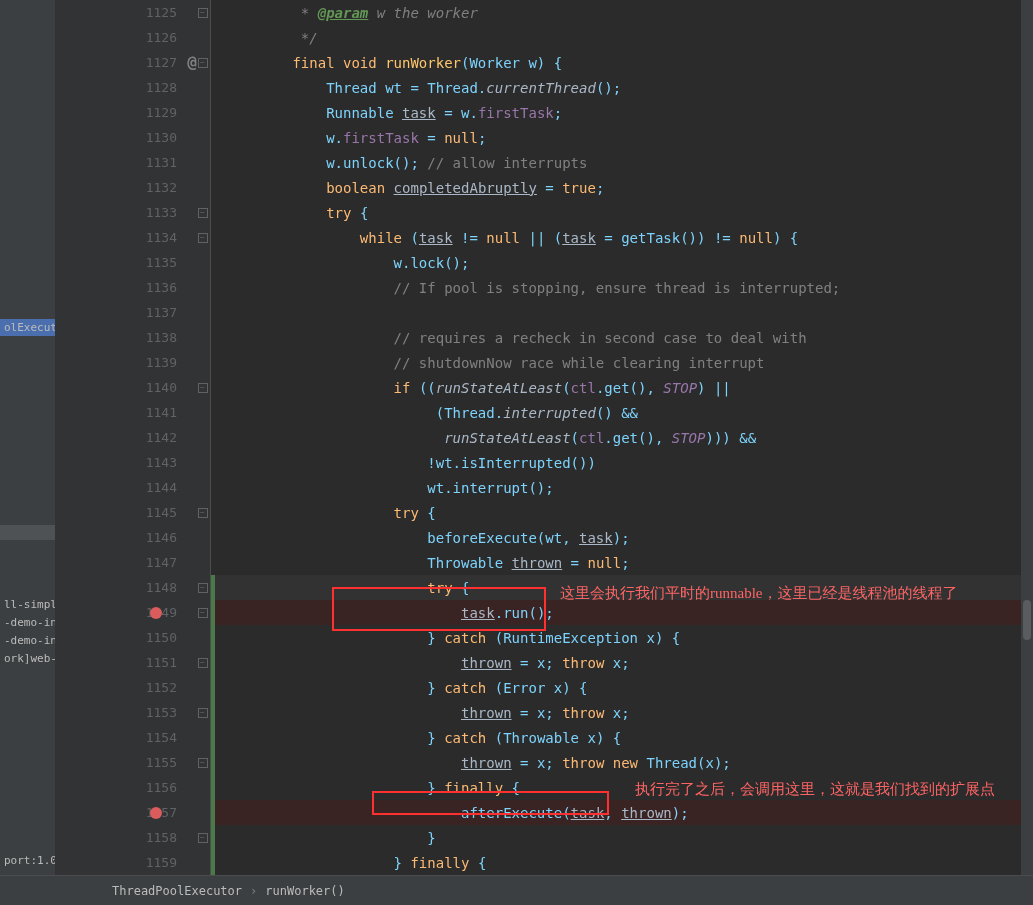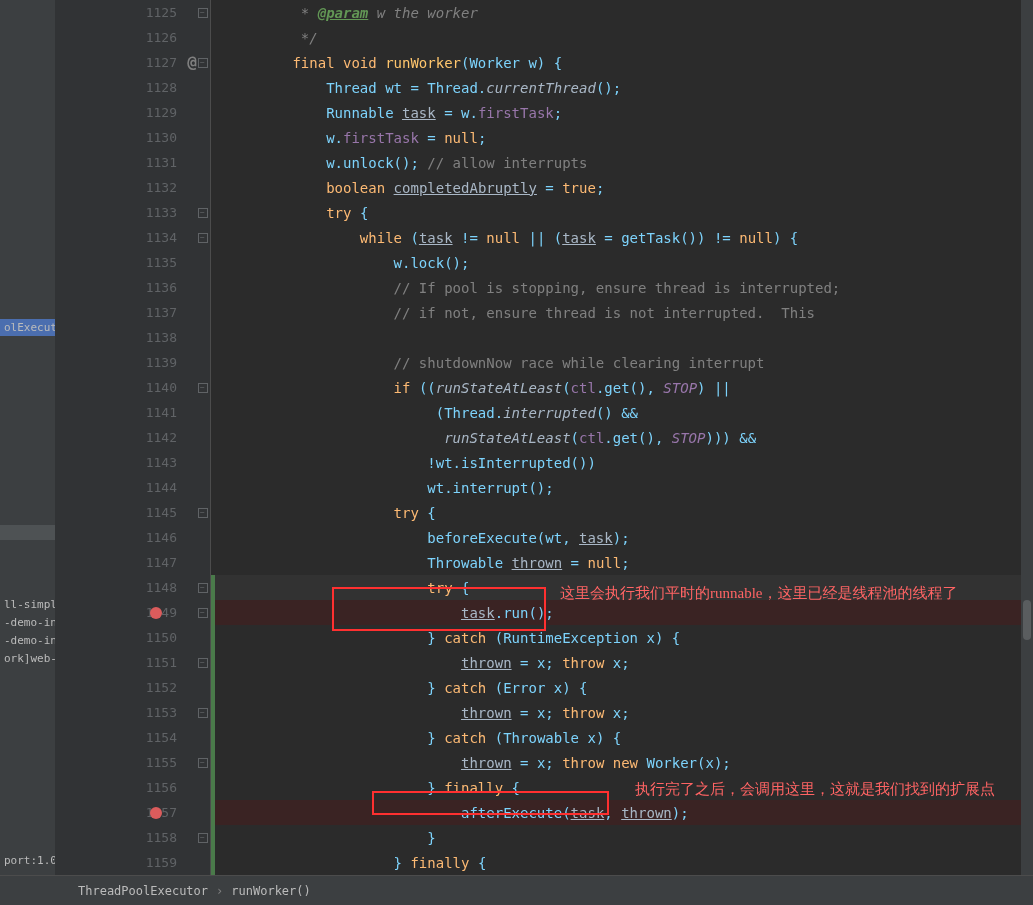--- a/index.html
+++ b/index.html
@@ -165,21 +165,21 @@
   .breadcrumb {
     position: absolute;
     bottom: 0;
     left: 0;
     right: 0;
     height: 30px;
     background: #3c3f41;
     border-top: 1px solid #4c4c4c;
     display: flex;
     align-items: center;
-    padding-left: 78px;
+    padding-left: 112px;
     color: #bbbbbb;
     font-size: 12px;
   }
   .breadcrumb-sep {
     color: #808080;
     margin: 0 8px;
   }
   .left-labels {
     position: absolute;
     left: 0;
@@ -395,39 +395,39 @@
         <div class="code-row"><span>        </span><span class="kw">final void </span><span class="id">runWorker</span><span class="type">(Worker w) {</span></div>
         <div class="code-row"><span>            </span><span class="type">Thread wt = Thread.</span><span class="italic">currentThread</span><span class="type">();</span></div>
         <div class="code-row"><span>            </span><span class="type">Runnable </span><span class="underline">task</span><span class="type"> = w.</span><span class="field">firstTask</span><span class="type">;</span></div>
         <div class="code-row"><span>            </span><span class="type">w.</span><span class="field">firstTask</span><span class="type"> = </span><span class="kw">null</span><span class="type">;</span></div>
         <div class="code-row"><span>            </span><span class="type">w.unlock(); </span><span class="cmt">// allow interrupts</span></div>
         <div class="code-row"><span>            </span><span class="kw">boolean </span><span class="underline">completedAbruptly</span><span class="type"> = </span><span class="kw">true</span><span class="type">;</span></div>
         <div class="code-row"><span>            </span><span class="kw">try </span><span class="type">{</span></div>
         <div class="code-row"><span>                </span><span class="kw">while </span><span class="type">(</span><span class="underline">task</span><span class="type"> != </span><span class="kw">null </span><span class="type">|| (</span><span class="underline">task</span><span class="type"> = getTask()) != </span><span class="kw">null</span><span class="type">) {</span></div>
         <div class="code-row"><span>                    </span><span class="type">w.lock();</span></div>
         <div class="code-row"><span>                    </span><span class="cmt">// If pool is stopping, ensure thread is interrupted;</span></div>
-        <div class="code-row"><span>                    </span><span class="cmt">// if not, ensure thread is not interrupted.  This</span></div>
         <div class="code-row"><span>                    </span></div>
+        <div class="code-row"><span>                    </span><span class="cmt">// requires a recheck in second case to deal with</span></div>
         <div class="code-row"><span>                    </span><span class="cmt">// shutdownNow race while clearing interrupt</span></div>
         <div class="code-row"><span>                    </span><span class="kw">if </span><span class="type">((</span><span class="italic">runStateAtLeast</span><span class="type">(</span><span class="field">ctl</span><span class="type">.get(), </span><span class="static-field">STOP</span><span class="type">) ||</span></div>
         <div class="code-row"><span>                         </span><span class="type">(Thread.</span><span class="italic">interrupted</span><span class="type">() &amp;&amp;</span></div>
         <div class="code-row"><span>                          </span><span class="italic">runStateAtLeast</span><span class="type">(</span><span class="field">ctl</span><span class="type">.get(), </span><span class="static-field">STOP</span><span class="type">))) &amp;&amp;</span></div>
         <div class="code-row"><span>                        </span><span class="type">!wt.isInterrupted())</span></div>
         <div class="code-row"><span>                        </span><span class="type">wt.interrupt();</span></div>
         <div class="code-row"><span>                    </span><span class="kw">try </span><span class="type">{</span></div>
         <div class="code-row"><span>                        </span><span class="type">beforeExecute(wt, </span><span class="underline">task</span><span class="type">);</span></div>
         <div class="code-row"><span>                        </span><span class="type">Throwable </span><span class="underline">thrown</span><span class="type"> = </span><span class="kw">null</span><span class="type">;</span></div>
         <div class="code-row current"><span class="modified-bar"></span><span>                        </span><span class="kw">try </span><span class="type">{</span></div>
         <div class="code-row bp"><span class="modified-bar"></span><span>                            </span><span class="underline">task</span><span class="type">.run();</span></div>
         <div class="code-row"><span class="modified-bar"></span><span>                        </span><span class="type">} </span><span class="kw">catch </span><span class="type">(RuntimeException x) {</span></div>
         <div class="code-row"><span class="modified-bar"></span><span>                            </span><span class="underline">thrown</span><span class="type"> = x; </span><span class="kw">throw </span><span class="type">x;</span></div>
         <div class="code-row"><span class="modified-bar"></span><span>                        </span><span class="type">} </span><span class="kw">catch </span><span class="type">(Error x) {</span></div>
         <div class="code-row"><span class="modified-bar"></span><span>                            </span><span class="underline">thrown</span><span class="type"> = x; </span><span class="kw">throw </span><span class="type">x;</span></div>
         <div class="code-row"><span class="modified-bar"></span><span>                        </span><span class="type">} </span><span class="kw">catch </span><span class="type">(Throwable x) {</span></div>
-        <div class="code-row"><span class="modified-bar"></span><span>                            </span><span class="underline">thrown</span><span class="type"> = x; </span><span class="kw">throw new </span><span class="type">Worker(x);</span></div>
+        <div class="code-row"><span class="modified-bar"></span><span>                            </span><span class="underline">thrown</span><span class="type"> = x; </span><span class="kw">throw new </span><span class="type">Thread(x);</span></div>
         <div class="code-row"><span class="modified-bar"></span><span>                        </span><span class="type">} </span><span class="kw">finally </span><span class="type">{</span></div>
         <div class="code-row bp"><span class="modified-bar"></span><span>                            </span><span class="type">afterExecute(</span><span class="underline">task</span><span class="type">, </span><span class="underline">thrown</span><span class="type">);</span></div>
         <div class="code-row"><span class="modified-bar"></span><span>                        </span><span class="type">}</span></div>
         <div class="code-row"><span class="modified-bar"></span><span>                    </span><span class="type">} </span><span class="kw">finally </span><span class="type">{</span></div>
       </div>
   </div>
 
   <div class="scrollbar">
     <div class="scroll-thumb" style="top:600px; height:40px;"></div>
   </div>

